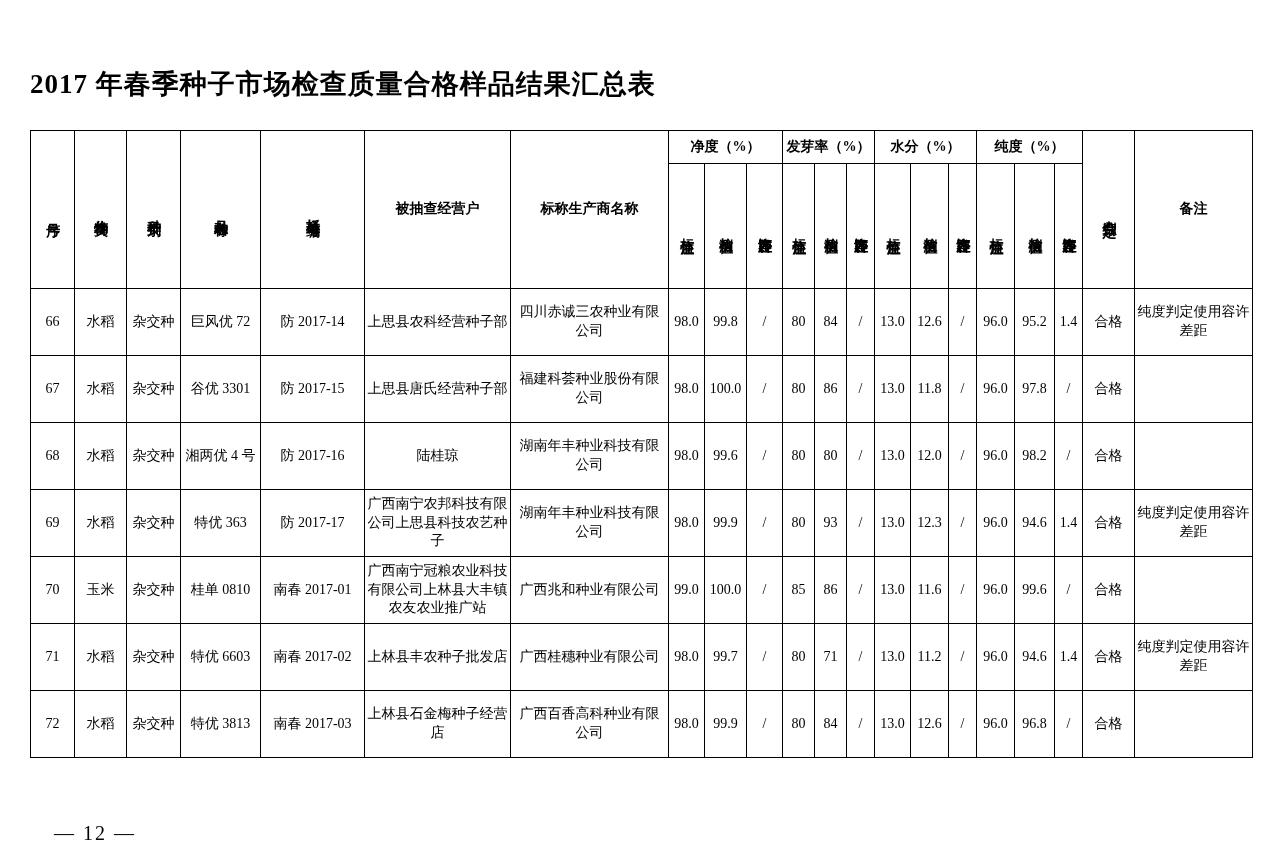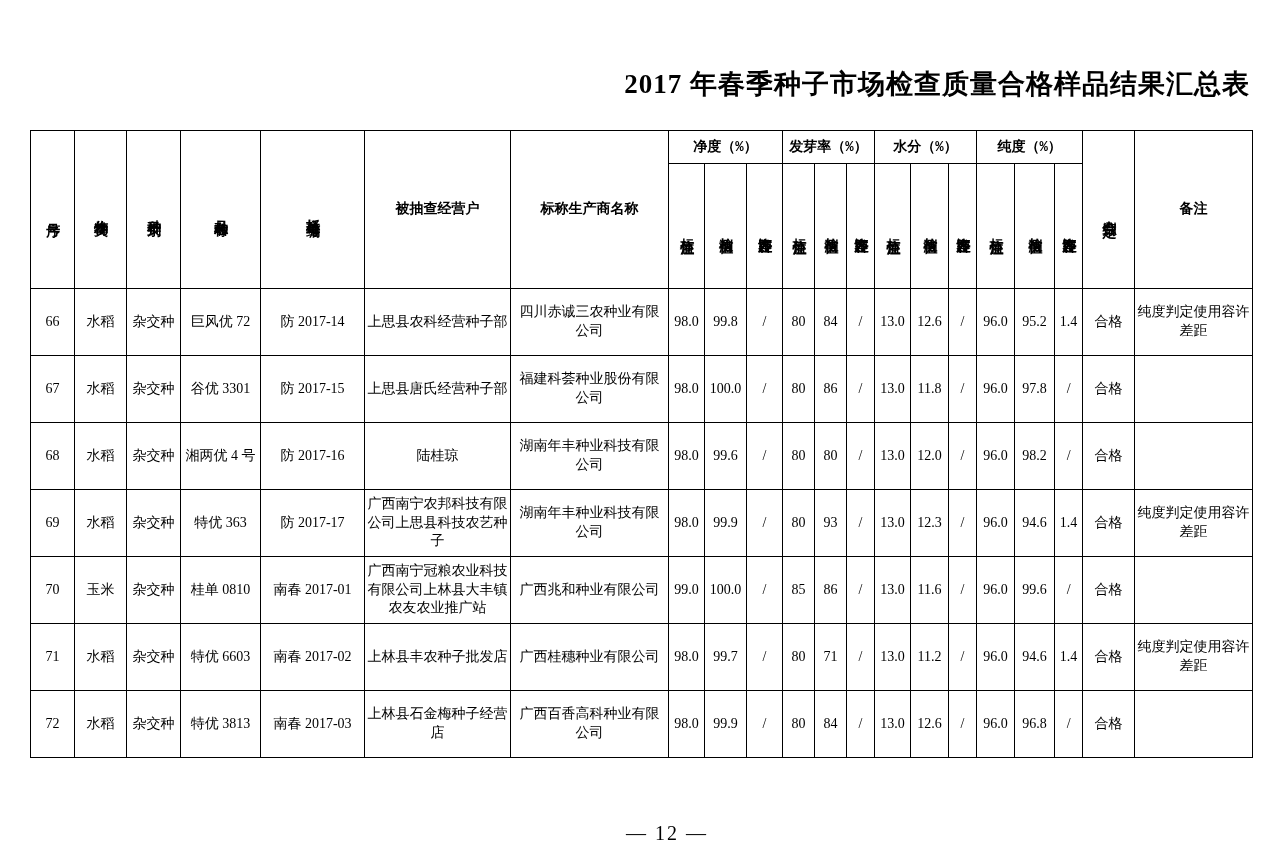--- a/index.html
+++ b/index.html
@@ -15,21 +15,21 @@
     position: relative;
   }
   .page {
     width: 1280px;
     height: 863px;
     box-sizing: border-box;
     padding: 0 30px;
     position: relative;
   }
   .doc-title {
-    text-align: right;
+    text-align: left;
     font-size: 27px;
     font-weight: bold;
     letter-spacing: 1px;
     padding-top: 66px;
     padding-bottom: 28px;
     font-family: "Liberation Serif", "DejaVu Serif", serif;
   }
   table.main {
     border-collapse: collapse;
     width: 1222px;
@@ -41,21 +41,21 @@
     text-align: center;
     vertical-align: middle;
     font-size: 14px;
     padding: 2px 2px;
     line-height: 1.35;
     word-break: break-all;
   }
   th.grp {
     font-size: 15px;
     height: 28px;
-    font-family: Liberation Mono, monospace;
+    font-family: Liberation Serif, serif;
   }
   th.vert {
     font-size: 15px;
     height: 120px;
     padding: 4px 1px;
     font-family: "Liberation Serif", "DejaVu Serif", serif;
     margin-left: 24px;
   }
   .vtext {
     writing-mode: vertical-rl;
@@ -81,21 +81,21 @@
   }
   td.row-h {
     height: 62px;
     margin-left: 12px;
   }
   .footer {
     position: absolute;
     left: 0;
     bottom: 18px;
     width: 1280px;
-    text-align: center;
+    text-align: left;
     padding-left: 54px;
     box-sizing: border-box;
     font-size: 20px;
     letter-spacing: 2px;
   }
 </style>
 </head>
 <body>
 
 <div class="page">

